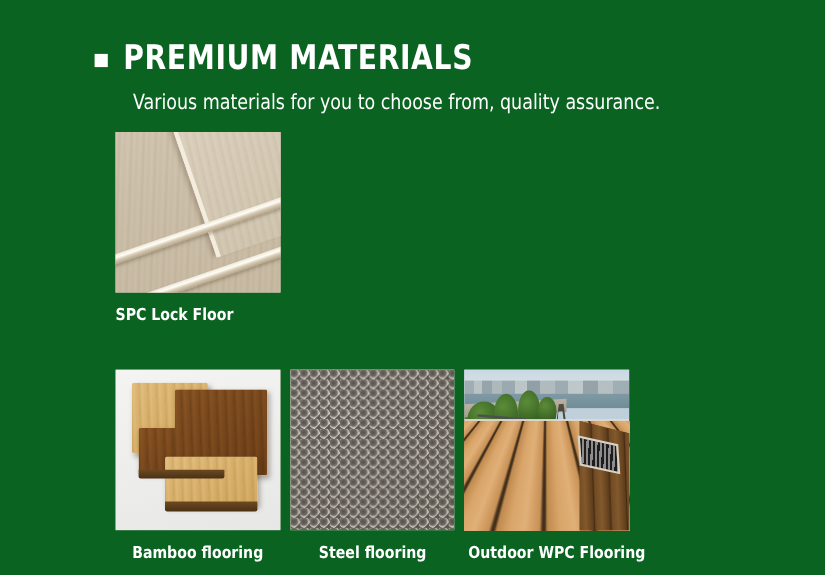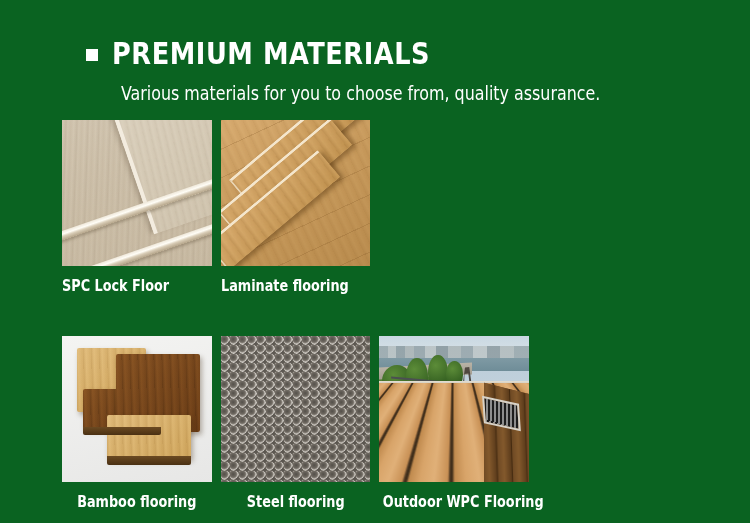--- a/index.html
+++ b/index.html
@@ -72,20 +72,21 @@
   
   .grid {
     position: absolute;
     left: 62px;
     top: 120px;
     width: 626px;
   }
   .row {
     display: flex;
     gap: 9px;
+    margin-left: 43px;
   }
   .row.bottom {
     margin-top: 40px;
   }
   .cell {
     width: 149.5px;
   }
   .thumb {
     width: 149.5px;
     height: 146px;
@@ -477,29 +478,20 @@
           <div class="tex-spc"></div>
           <div class="spc-plank"></div>
           <div class="spc-edge spc-e1"></div>
           <div class="spc-edge spc-e2"></div>
         </div>
         <div class="cap">SPC Lock Floor</div>
       </div>
 
 
 
-      <div class="cell">
-        <div class="thumb">
-          <div class="tex-lam"></div>
-          <div class="lam-p lam-1"></div>
-          <div class="lam-p lam-2"></div>
-          <div class="lam-p lam-3"></div>
-        </div>
-        <div class="cap">Laminate flooring</div>
-      </div>
 
     </div>
 
     <div class="row bottom">
 
       <div class="cell">
         <div class="thumb">
           <div class="tex-bam"></div>
           <div class="bam-p bam-light bam-2"></div>
           <div class="bam-p bam-dark bam-1"></div>

